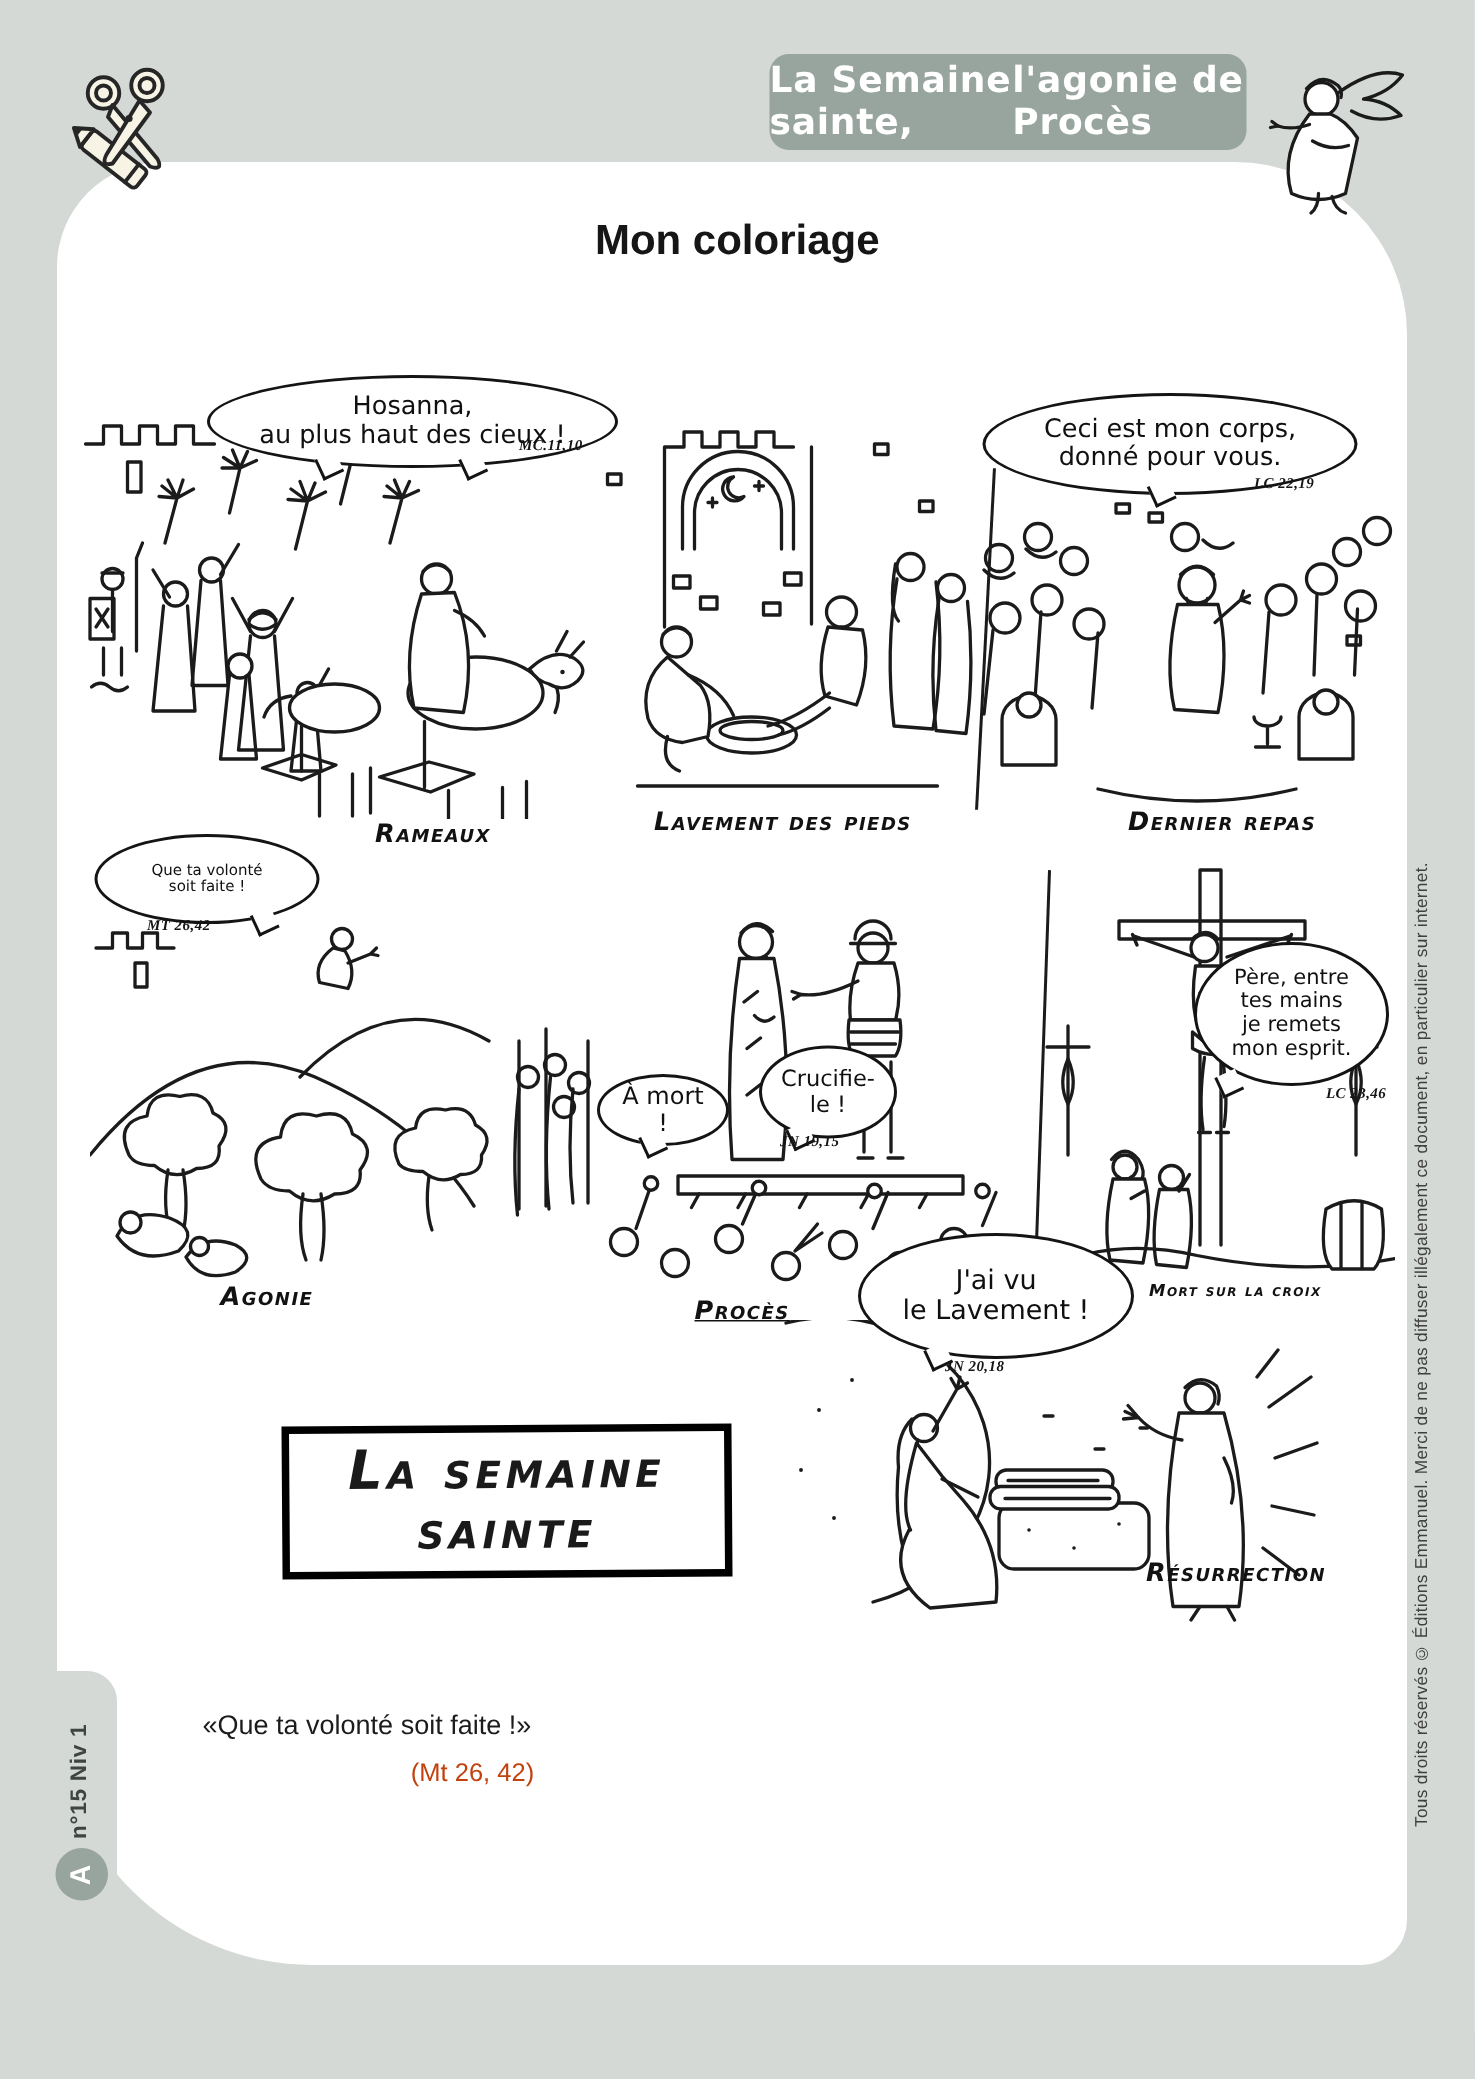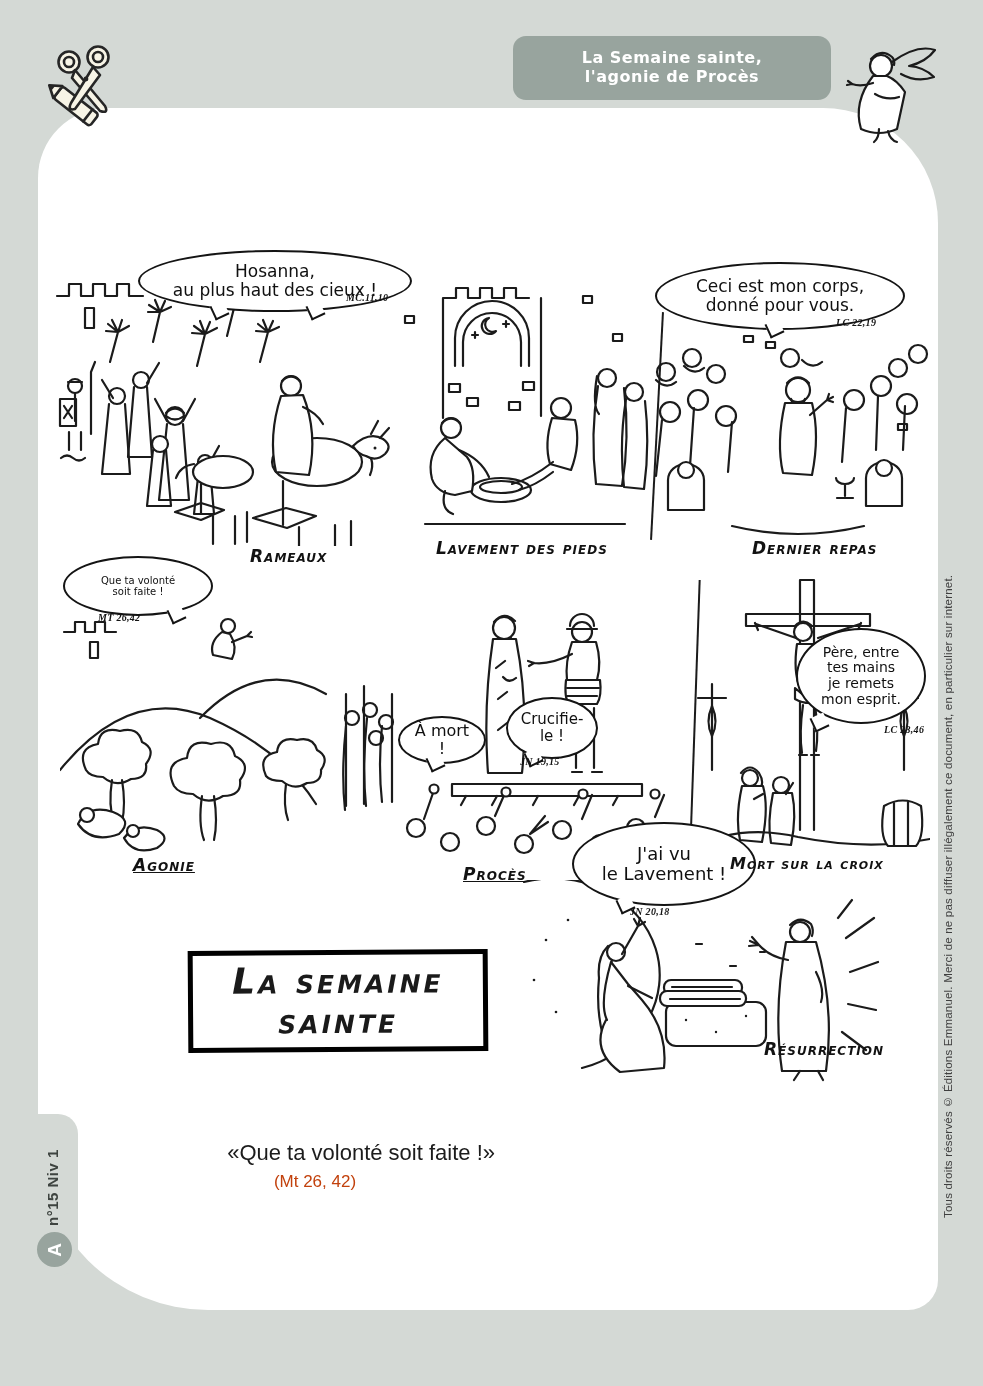--- a/index.html
+++ b/index.html
@@ -2,22 +2,22 @@
 <html><head>
 <meta charset="utf-8">
 <style>
   html,body{margin:0;padding:0;background:#d4d9d5;}
   .page{position:relative;width:983px;height:1386px;background:#d4d9d5;overflow:hidden;
         font-family:"Liberation Sans",sans-serif;color:#1a1a1a;}
   .card{position:absolute;left:38px;top:108px;width:900px;height:1202px;background:#ffffff;
         border-radius:70px 115px 30px 170px;}
   
   .badge{position:absolute;left:513px;top:36px;width:318px;height:64px;background:#98a49e;
-         border-radius:13px;display:flex;flex-direction:column;align-items:center;justify-content:center;
-         color:#fff;font-family:"DejaVu Sans",sans-serif;font-weight:bold;font-size:16px;line-height:1.16;
+         border-radius:13px;display:flex;flex-direction:row;align-items:center;justify-content:center;
+         color:#fff;font-family:"DejaVu Sans",sans-serif;font-weight:bold;font-size:24px;line-height:1.16;
          letter-spacing:.5px;z-index:4;}
   .doc-title{position:absolute;left:0;top:144px;width:983px;text-align:center;font-size:28px;
          font-weight:bold;color:#161616;z-index:4;}
   
   svg.art{position:absolute;z-index:1;}
   svg.art *{stroke:#1b1b1b;fill:none;stroke-width:2.2;stroke-linecap:round;stroke-linejoin:round;}
   svg.art .fw{fill:#ffffff;}
   svg.art .fk{fill:#1b1b1b;stroke:none;}
   svg.icon *{stroke:#262626;fill:none;stroke-width:2.6;stroke-linecap:round;stroke-linejoin:round;}
   svg.icon .cream{fill:#f7f4e6;}
@@ -33,21 +33,21 @@
   .ref{position:absolute;font-family:Liberation Serif, serif;font-style:italic;font-weight:bold;
        font-size:10px;color:#141414;z-index:6;letter-spacing:.3px;}
   .scene-label{position:absolute;font-family:"DejaVu Sans",sans-serif;font-style:italic;font-weight:bold;
        font-variant:small-caps;letter-spacing:1px;font-size:17px;color:#121212;z-index:5;}
   
   .poster{position:absolute;left:188px;top:950px;width:290px;height:92px;border:5px solid #000;background:#fff;
           display:flex;align-items:center;justify-content:center;text-align:center;z-index:5;
           font-family:"DejaVu Sans",sans-serif;font-style:italic;font-weight:bold;font-variant:small-caps;
           font-size:36px;letter-spacing:3px;line-height:1.1;transform:rotate(-.4deg);}
   
-  .quote{position:absolute;left:135px;top:1140px;width:360px;text-align:right;font-size:22px;color:#1c1c1c;z-index:4;}
+  .quote{position:absolute;left:135px;top:1140px;width:360px;text-align:left;font-size:18px;color:#1c1c1c;z-index:4;}
   .quote-ref{position:absolute;left:135px;top:1172px;width:360px;text-align:center;font-size:17px;color:#c2410c;z-index:4;}
   
   .tab{position:absolute;left:30px;top:1114px;width:48px;height:162px;background:#d4d9d5;
        border-radius:0 20px 20px 0;box-shadow:10px 0 0 0 #ffffff,0 -10px 0 0 #ffffff inset;z-index:3;}
   .tab{box-shadow:none;}
   .tab-label{position:absolute;left:14px;top:8px;height:104px;writing-mode:vertical-rl;transform:rotate(180deg);
        font-size:15px;font-weight:bold;color:#3e4440;letter-spacing:.5px;}
   .tab-badge{position:absolute;left:7px;top:118px;width:35px;height:35px;border-radius:50%;background:#98a49e;
        display:flex;align-items:center;justify-content:center;}
   .tab-badge span{color:#fff;font-weight:bold;font-size:19px;transform:rotate(-90deg);}
@@ -87,20 +87,21 @@
     <circle class="fw" cx="36" cy="30" r="11"></circle>
     <path d="M26,23 q10,-11 21,-2 q3,3 2,8"></path>
     <path d="M47,26 Q72,8 90,14 Q81,26 64,30 Q79,31 89,41 Q72,47 56,38"></path>
     <path class="fw" d="M28,40 Q8,66 16,93 Q34,101 52,93 L60,56 Q52,44 42,40 Z"></path>
     <path d="M28,47 Q16,51 7,48"></path>
     <path d="M7,48 l-4,-3 m4,3 l-5,1"></path>
     <path d="M34,93 q0,9 -5,13 m14,-11 q2,9 9,11"></path>
     <path d="M30,58 q12,7 24,3"></path>
   </svg>
 
+  <div class="doc-title">Mon coloriage</div>
 
   <svg class="art" style="left:55px;top:266px" width="335" height="280" viewBox="0 0 335 280">
     <path d="M2,30 h12 v-12 h12 v12 h12 v-12 h12 v12 h12 v-12 h12 v12 h14"></path>
     <rect x="30" y="42" width="9" height="20"></rect>
     <circle class="fw" cx="20" cy="120" r="7"></circle>
     <path d="M13,116 h14 m-7,11 v28 m-6,29 v-18 m12,18 v-18"></path>
     <rect x="5" y="133" width="16" height="27"></rect>
     <path d="M9,140 l8,12 m0,-12 l-8,12"></path>
     <path d="M36,106 v62 m0,-62 l4,-10"></path>
     <path d="M6,192 q6,-5 12,0 q6,5 12,0"></path>
@@ -357,23 +358,23 @@
   <div class="bubble" style="left:572px;top:822px;width:184px;height:84px;font-size:18px;">
     <span class="bubble-text">J'ai vu
 le Lavement !</span>
     <i class="tail" style="left:44px;bottom:-8px;"></i>
   </div>
   <div class="ref" style="left:630px;top:906px;">JN 20,18</div>
 
   <div class="scene-label" style="left:250px;top:546px;">Rameaux</div>
   <div class="scene-label" style="left:436px;top:538px;">Lavement des pieds</div>
   <div class="scene-label" style="left:752px;top:538px;">Dernier repas</div>
-  <div class="scene-label" style="left:133px;top:855px;text-decoration:underline;">Agonie</div>
+  <div class="scene-label" style="left:147px;top:855px;">Agonie</div>
   <div class="scene-label" style="left:463px;top:864px;text-decoration:underline;">Procès</div>
-  <div class="scene-label" style="left:730px;top:854px;font-size:16px;">Mort sur la croix</div>
+  <div class="scene-label" style="left:766px;top:854px;font-size:11px;">Mort sur la croix</div>
   <div class="scene-label" style="left:764px;top:1039px;">Résurrection</div>
 
   <div class="quote">«Que ta volonté soit faite !»</div>
   <div class="quote-ref">(Mt 26, 42)</div>
 
   <div class="tab">
     <div class="tab-label">n°15 Niv 1</div>
     <div class="tab-badge">
       <span>A</span>
     </div>

